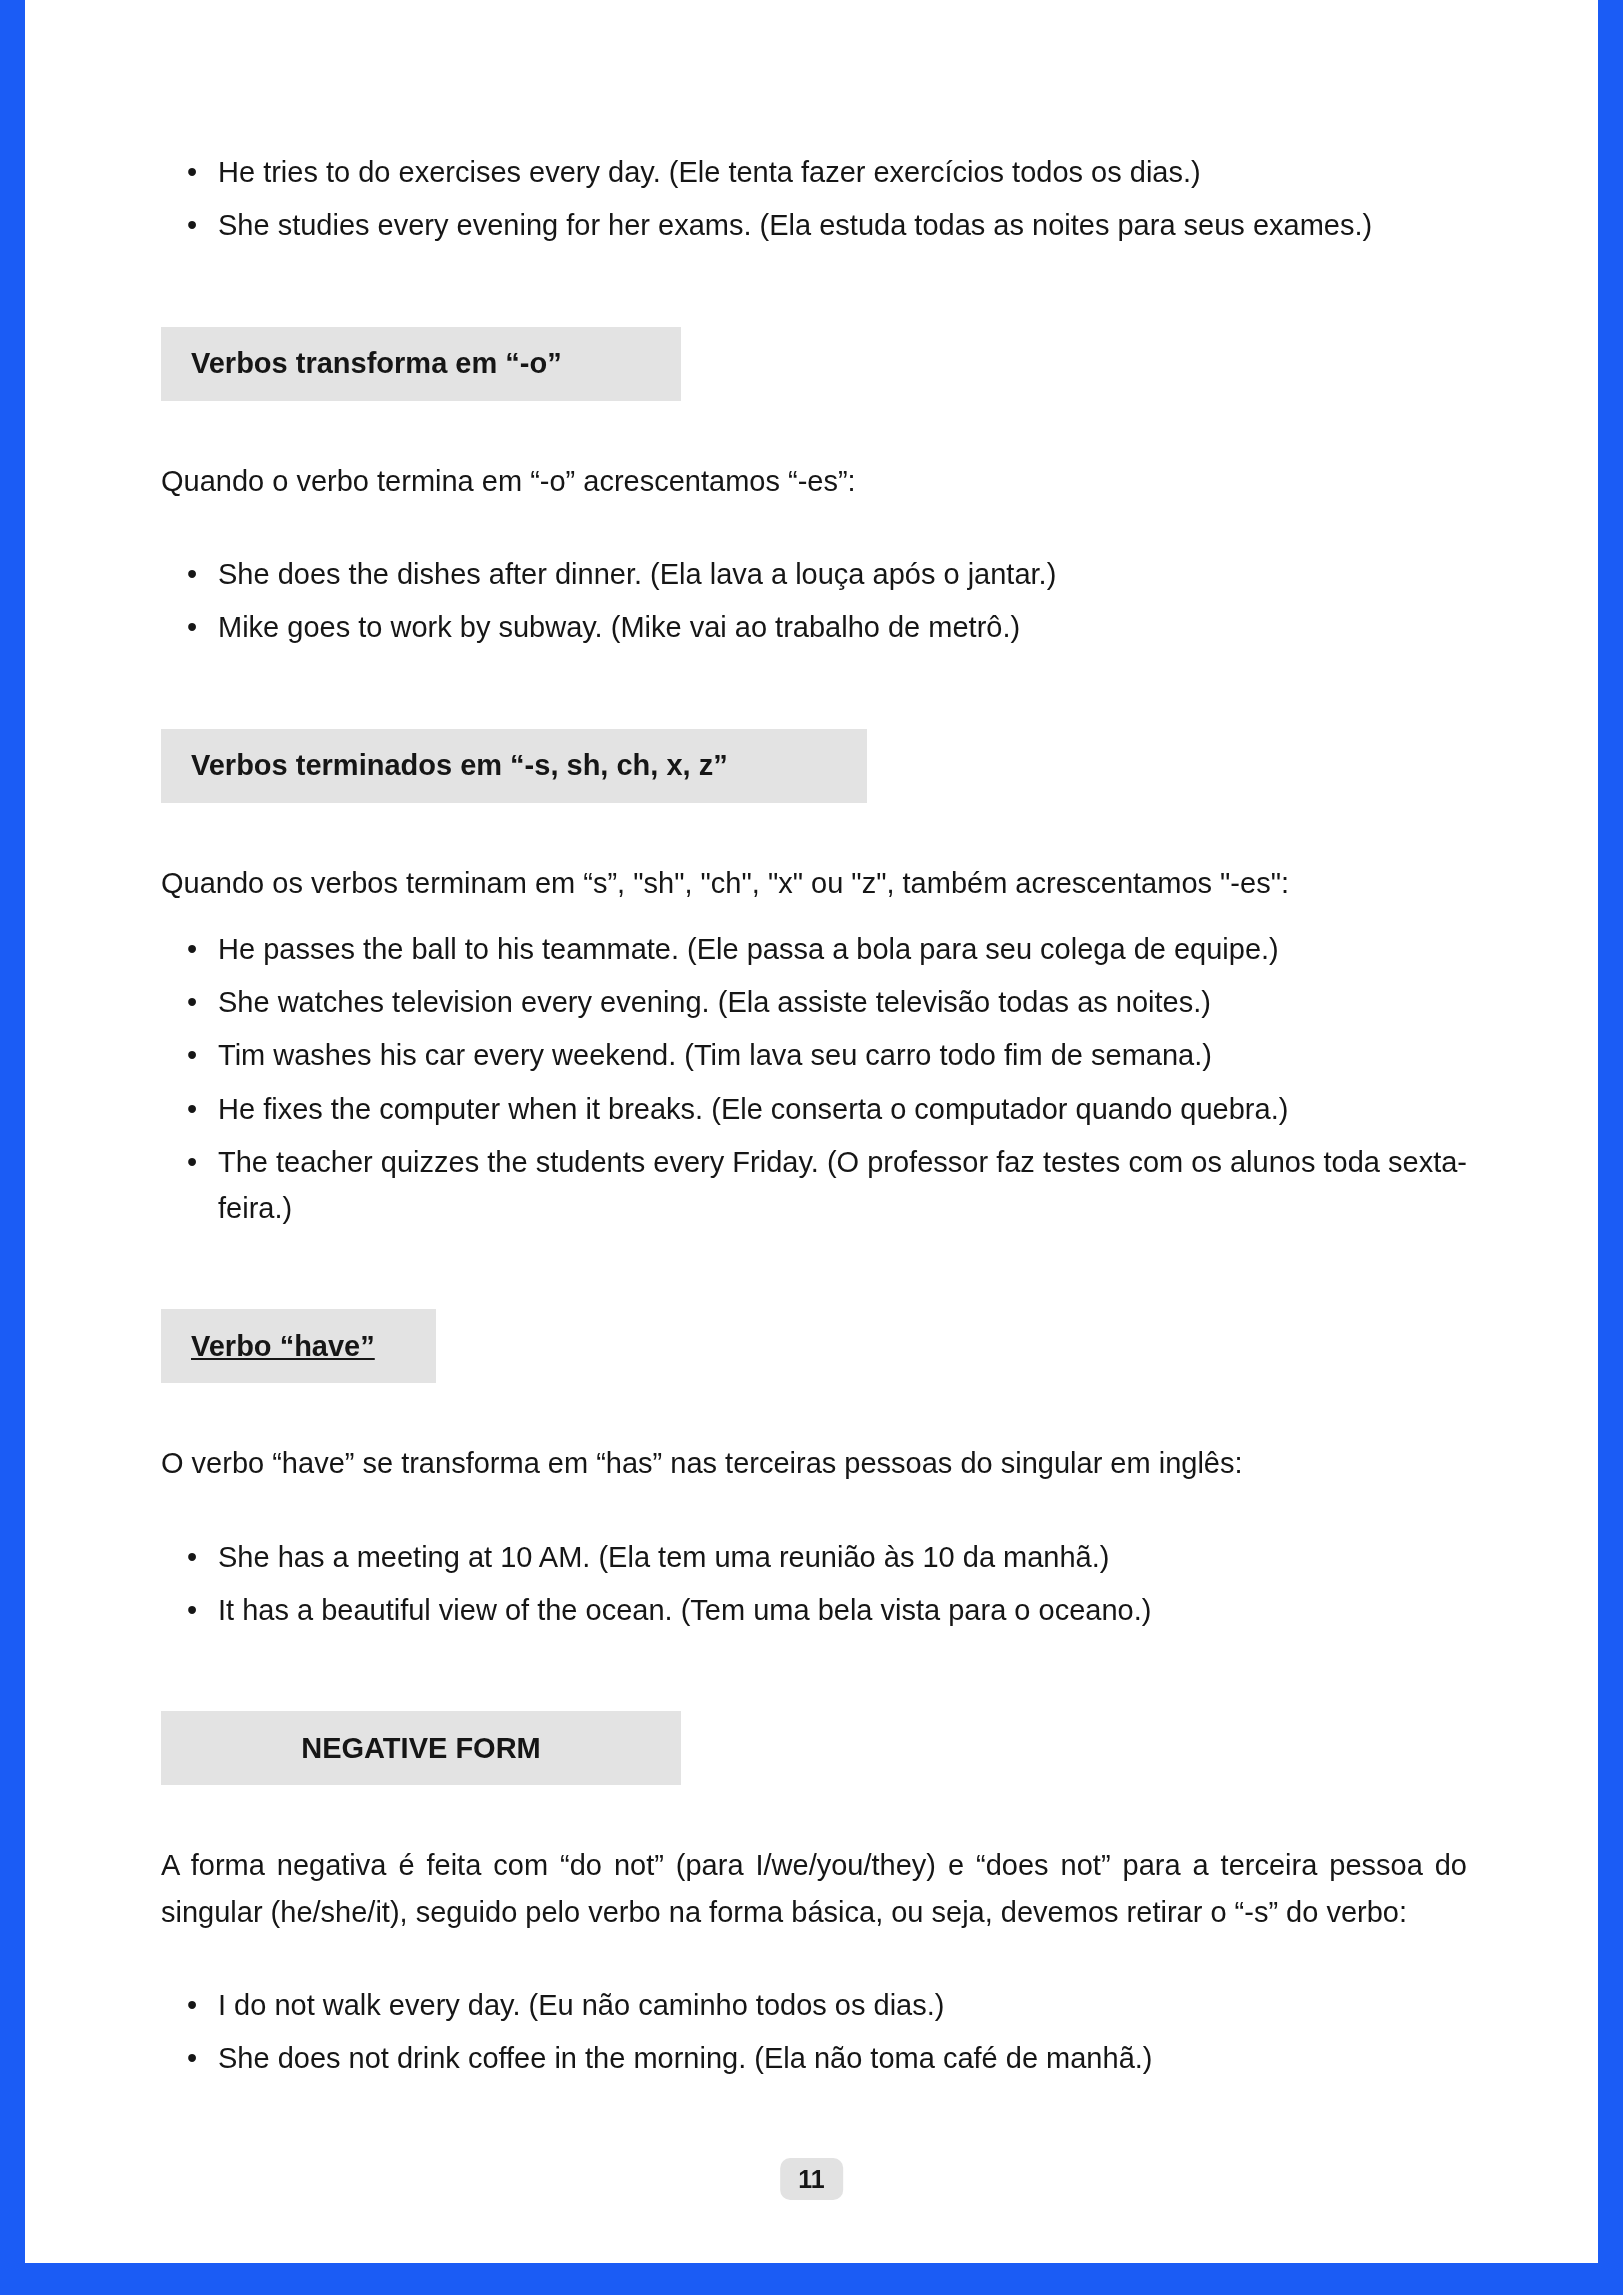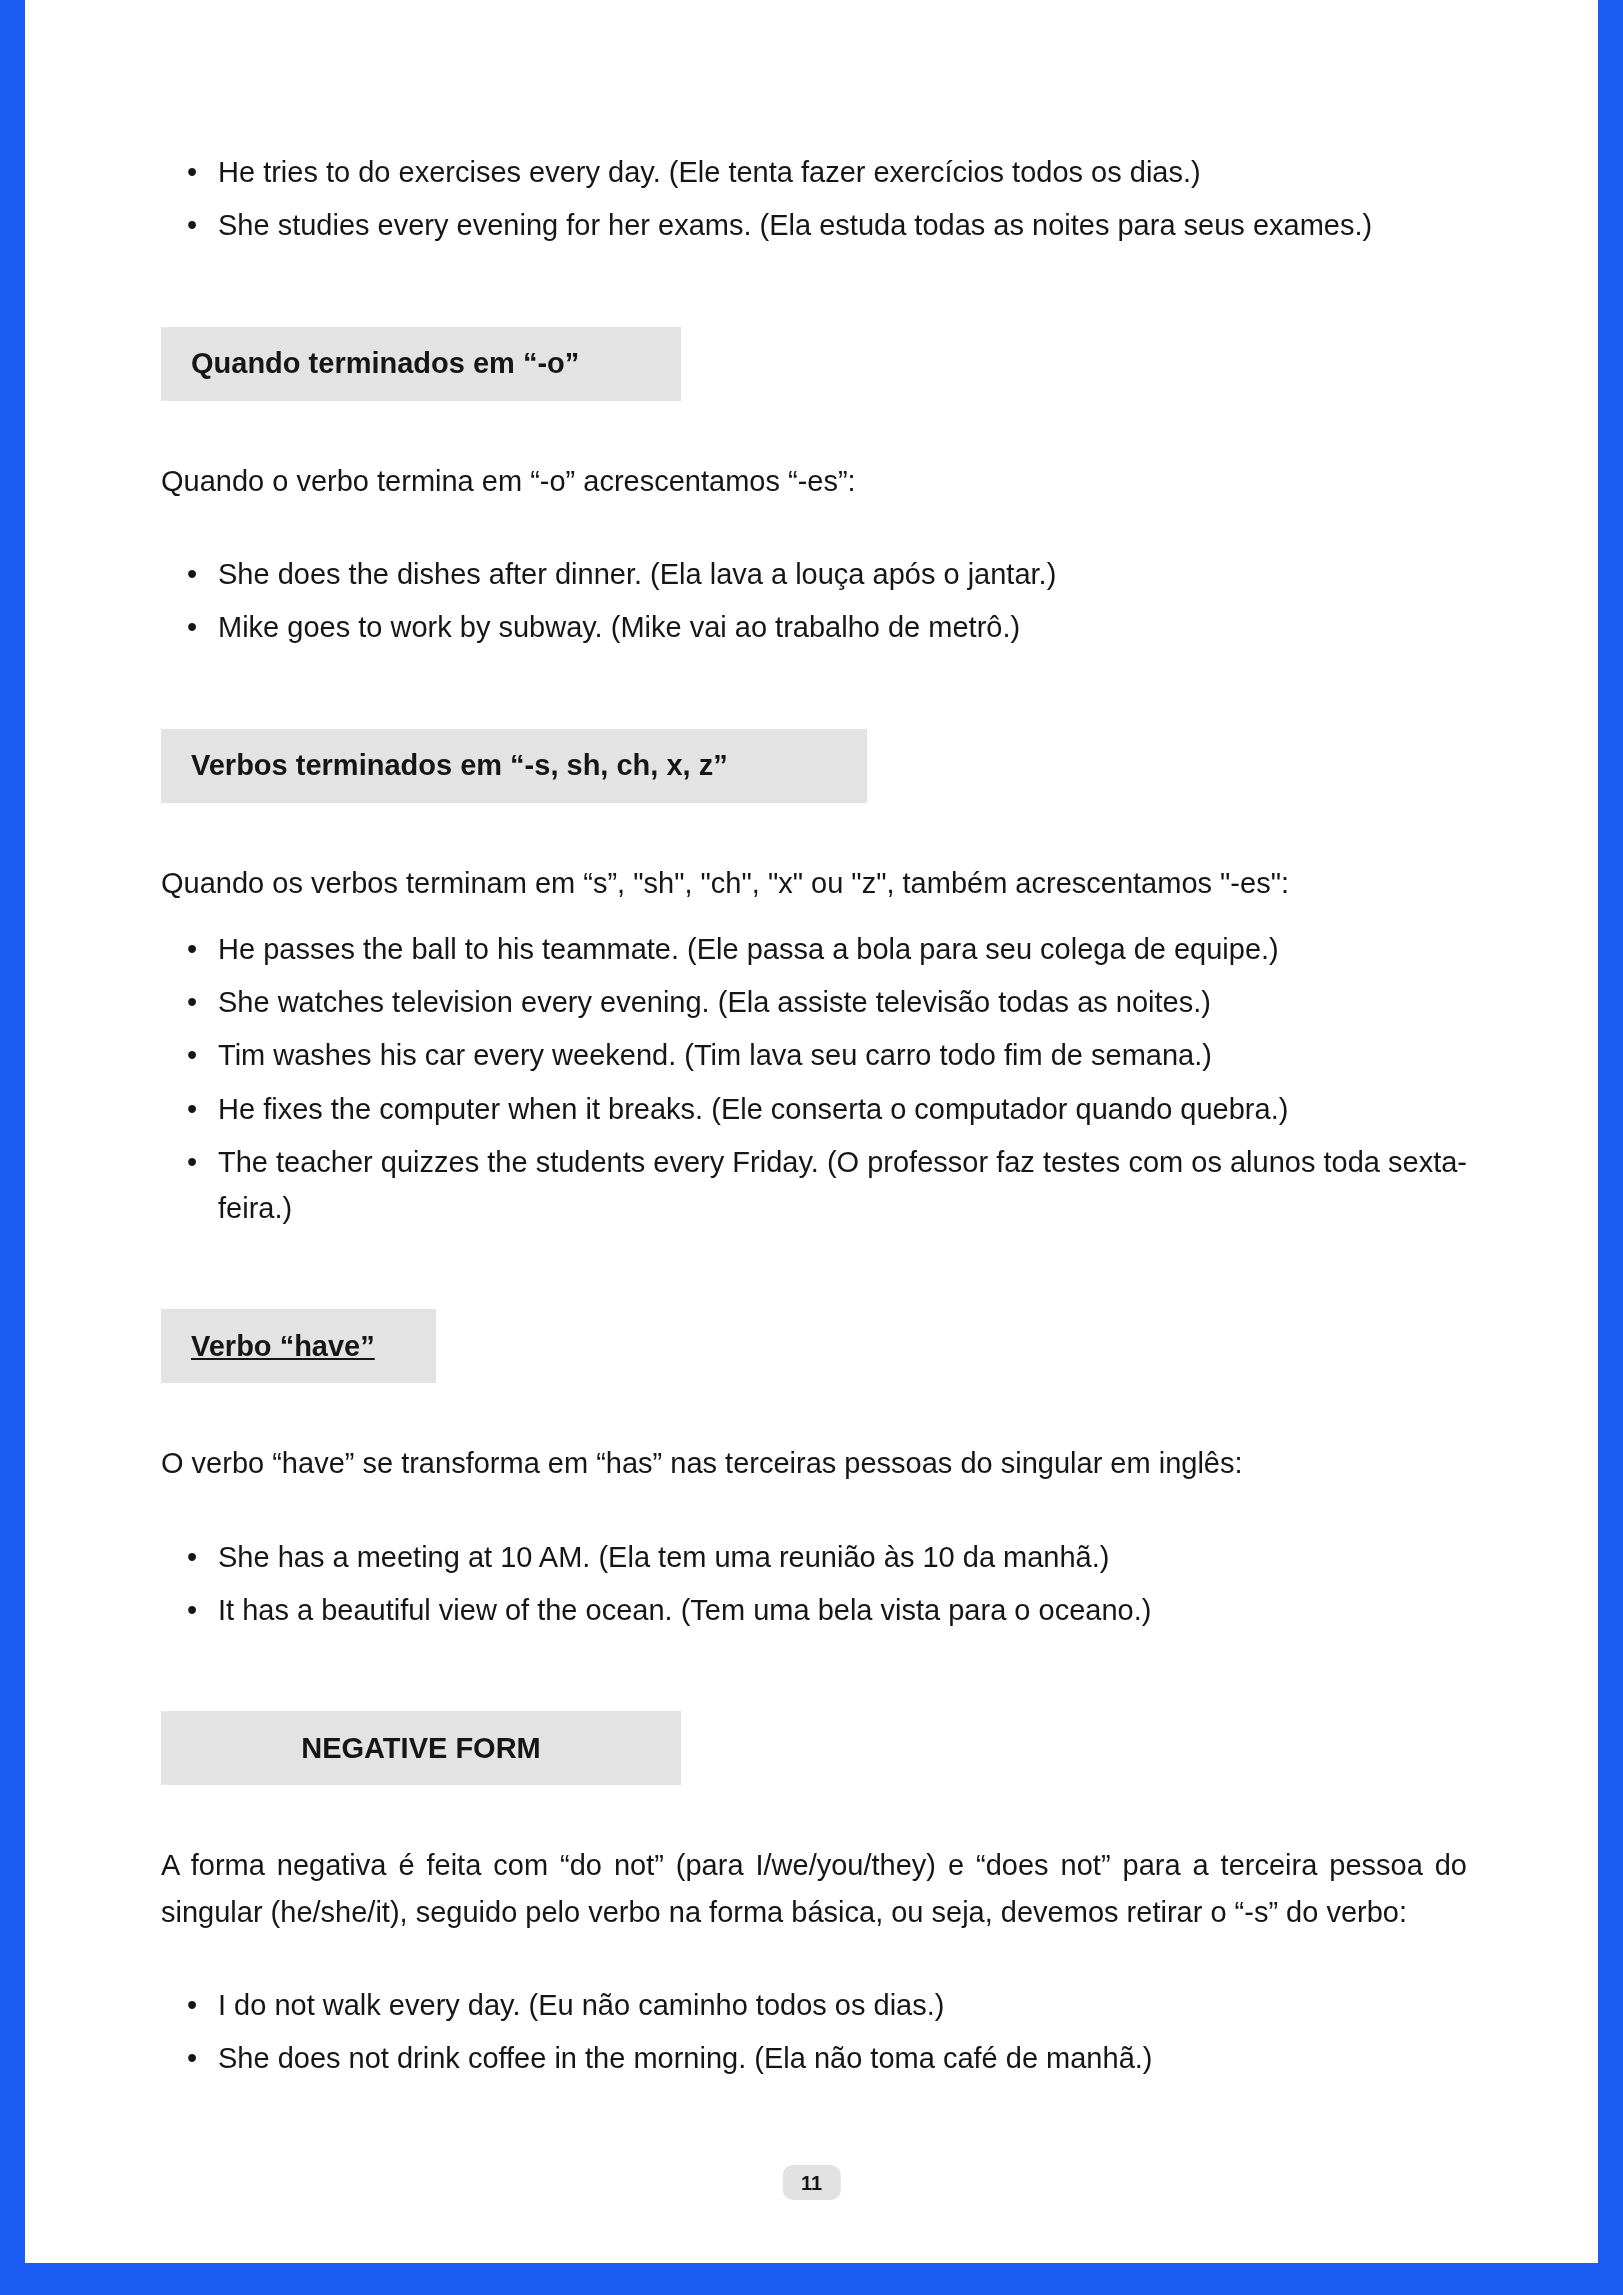--- a/index.html
+++ b/index.html
@@ -78,41 +78,41 @@
   }
 
   .page-badge {
     position: absolute;
     left: 50%;
     bottom: 95px;
     transform: translateX(-50%);
     background: var(--badge-bg);
     border-radius: 10px;
     padding: 3.4px 18.6px;
-    font-size: 20px;
+    font-size: 25px;
     font-weight: 700;
     line-height: 1.4;
   }
 </style>
 </head>
 <body>
 
 <div class="edge edge-left"></div>
 <div class="edge edge-right"></div>
 <div class="edge edge-bottom"></div>
 
 <main class="content">
 
   <ul class="bullets intro">
     <li>He tries to do exercises every day. (Ele tenta fazer exercícios todos os dias.)</li>
     <li>She studies every evening for her exams. (Ela estuda todas as noites para seus exames.)</li>
   </ul>
 
   <section class="section">
-    <div class="hbox hbox-1">Quando terminados em “-o”</div>
+    <div class="hbox hbox-1">Verbos transforma em “-o”</div>
     <p>Quando o verbo termina em “-o” acrescentamos “-es”:</p>
     <ul class="bullets">
       <li>She does the dishes after dinner. (Ela lava a louça após o jantar.)</li>
       <li>Mike goes to work by subway. (Mike vai ao trabalho de metrô.)</li>
     </ul>
   </section>
 
   <section class="section">
     <div class="hbox hbox-2">Verbos terminados em “-s, sh, ch, x, z”</div>
     <p>Quando os verbos terminam em “s”, "sh", "ch", "x" ou "z", também acrescentamos "-es":</p>

